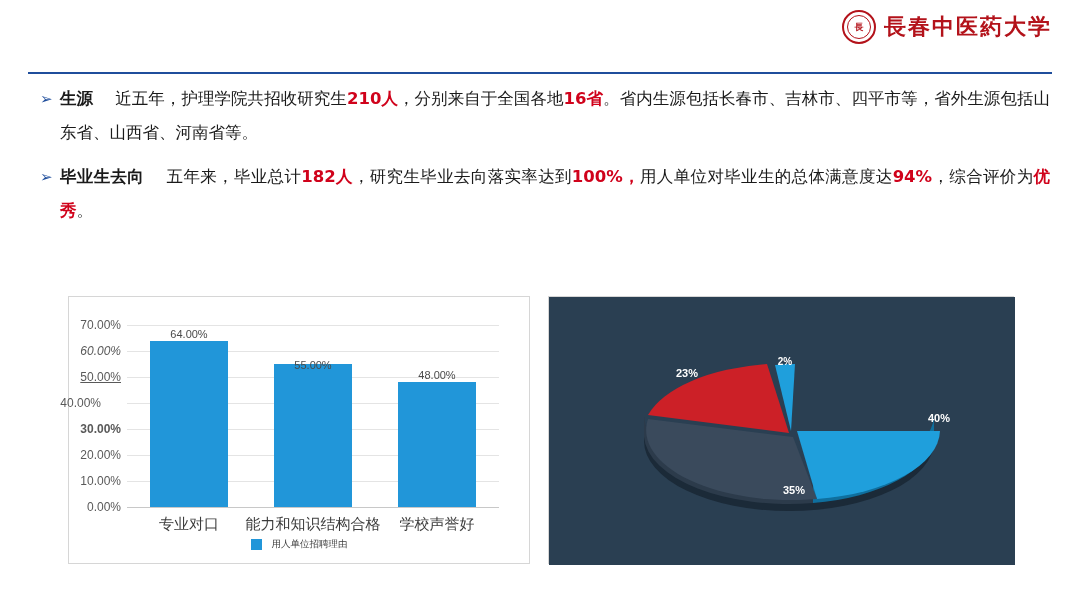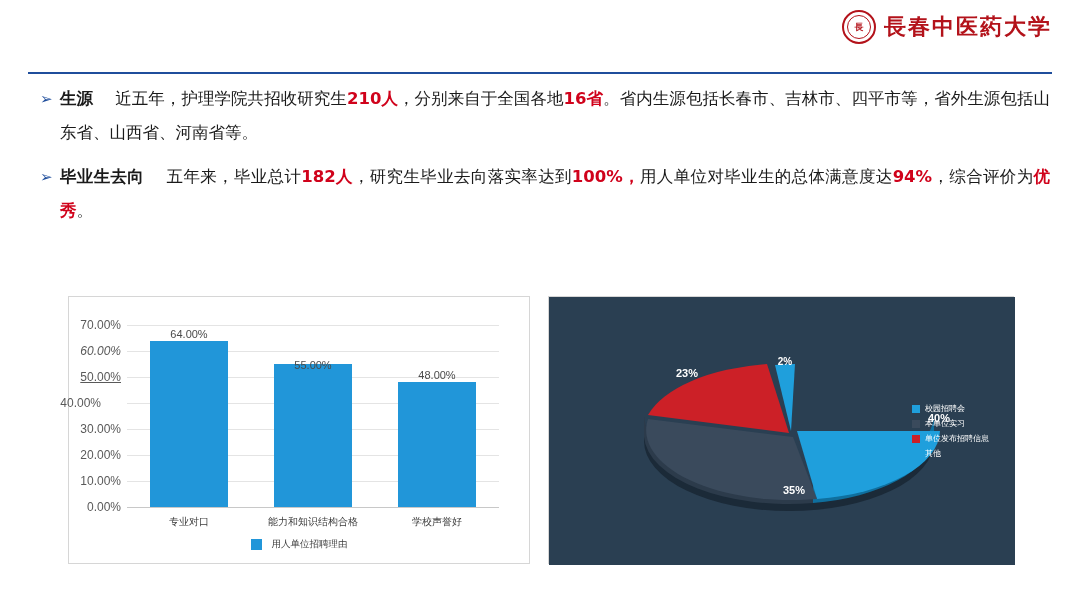--- a/index.html
+++ b/index.html
@@ -93,21 +93,21 @@
     position:absolute; left:58px; width:380px; height:1px; background:#c8c8c8;
   }
   .bar {
     position:absolute; bottom:0; width:78px; background:#2196d9;
   }
   .bar-val {
     position:absolute; font-size:11px; color:#4a4a4a;
     transform:translateX(-50%);
   }
   .cat-label {
-    position:absolute; font-size:10px; color:#3c3c3c;
+    position:absolute; font-size:15px; color:#3c3c3c;
     transform:translateX(-50%);
     font-family:"DejaVu Sans", sans-serif;
     white-space:nowrap;
   }
   .bar-legend {
     position:absolute; left:0; right:0; bottom:12px;
     display:flex; align-items:center; justify-content:center; gap:10px;
     font-size:9.5px; color:#3c3c3c;
     font-family:"DejaVu Sans", sans-serif;
   }
@@ -160,21 +160,21 @@
 
 <div class="panel-bar">
   <div id="bar-axis">
       <div class="axis-base" style="top: 210px; width: 372px;"></div>
       <div class="ylabel" style="top: 210px; right: 408px;">0.00%</div>
       <div class="gridline" style="top: 184px; width: 372px;"></div>
       <div class="ylabel" style="top: 184px; right: 408px;">10.00%</div>
       <div class="gridline" style="top: 158px; width: 372px;"></div>
       <div class="ylabel" style="top: 158px; right: 408px;">20.00%</div>
       <div class="gridline" style="top: 132px; width: 372px;"></div>
-      <div class="ylabel" style="top: 132px; right: 408px;">30.00%</div>
+      <div class="ylabel" style="top: 132px; right: 408px; font-weight: bold;">30.00%</div>
       <div class="gridline" style="top: 106px; width: 372px;"></div>
       <div class="ylabel" style="top: 106px; right: 428px;">40.00%</div>
       <div class="gridline" style="top: 80px; width: 372px;"></div>
       <div class="ylabel" style="top: 80px; right: 408px; text-decoration: underline;">50.00%</div>
       <div class="gridline" style="top: 54px; width: 372px;"></div>
       <div class="ylabel" style="top: 54px; right: 408px; font-style: italic;">60.00%</div>
       <div class="gridline" style="top: 28px; width: 372px;"></div>
       <div class="ylabel" style="top: 28px; right: 408px;">70.00%</div>
     </div>
   <div id="bar-series">
@@ -212,32 +212,14 @@
         <path d="M 0 -4 L -141 -22 A 145 70 0 0 1 -22 -73 Z" fill="#cc2027"></path>
 
         <path d="M 2 -6 L -14 -72 A 145 70 0 0 1 6 -73 Z" fill="#1f9fdc"></path>
       </g>
 
       <text x="390" y="125" fill="#ffffff" font-size="11" font-weight="bold" font-family="Liberation Sans, sans-serif" text-anchor="middle">40%</text>
       <text x="245" y="197" fill="#ffffff" font-size="11" font-weight="bold" font-family="Liberation Sans, sans-serif" text-anchor="middle">35%</text>
       <text x="138" y="80" fill="#ffffff" font-size="11" font-weight="bold" font-family="Liberation Sans, sans-serif" text-anchor="middle">23%</text>
       <text x="236" y="68" fill="#ffffff" font-size="10" font-weight="bold" font-family="Liberation Sans, sans-serif" text-anchor="middle">2%</text>
     </svg>
-    <div class="pie-legend">
-      <div>
-          <span class="sw" style="background:#1f9fdc"></span>
-          <span>校园招聘会</span>
-        </div>
-      <div>
-          <span class="sw" style="background:#3a4a5c"></span>
-          <span>本单位实习</span>
-        </div>
-      <div>
-          <span class="sw" style="background:#cc2027"></span>
-          <span>单位发布招聘信息</span>
-        </div>
-      <div>
-          <span class="sw" style="background:#1f9fdc"></span>
-          <span>其他</span>
-        </div>
-    </div>
   </div>
 </div>
 
 </body></html>

